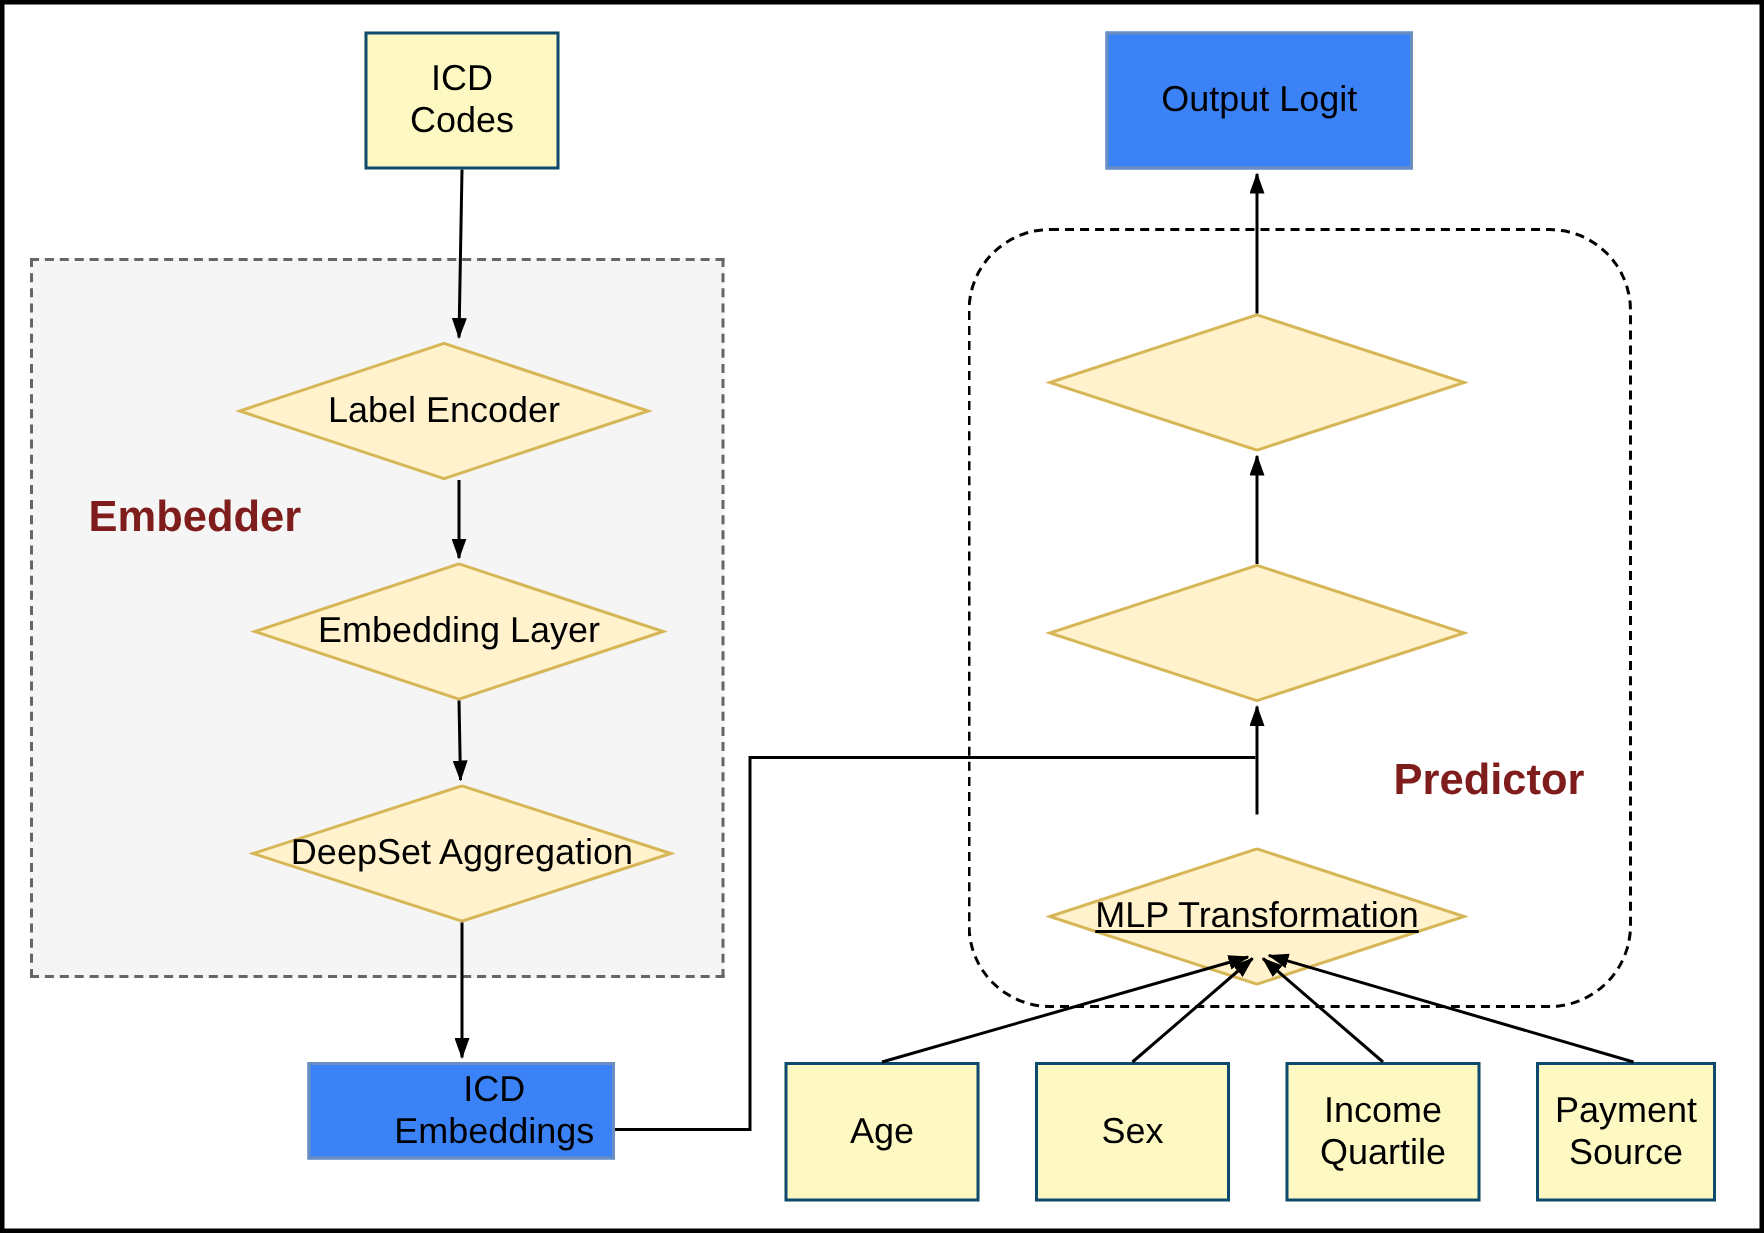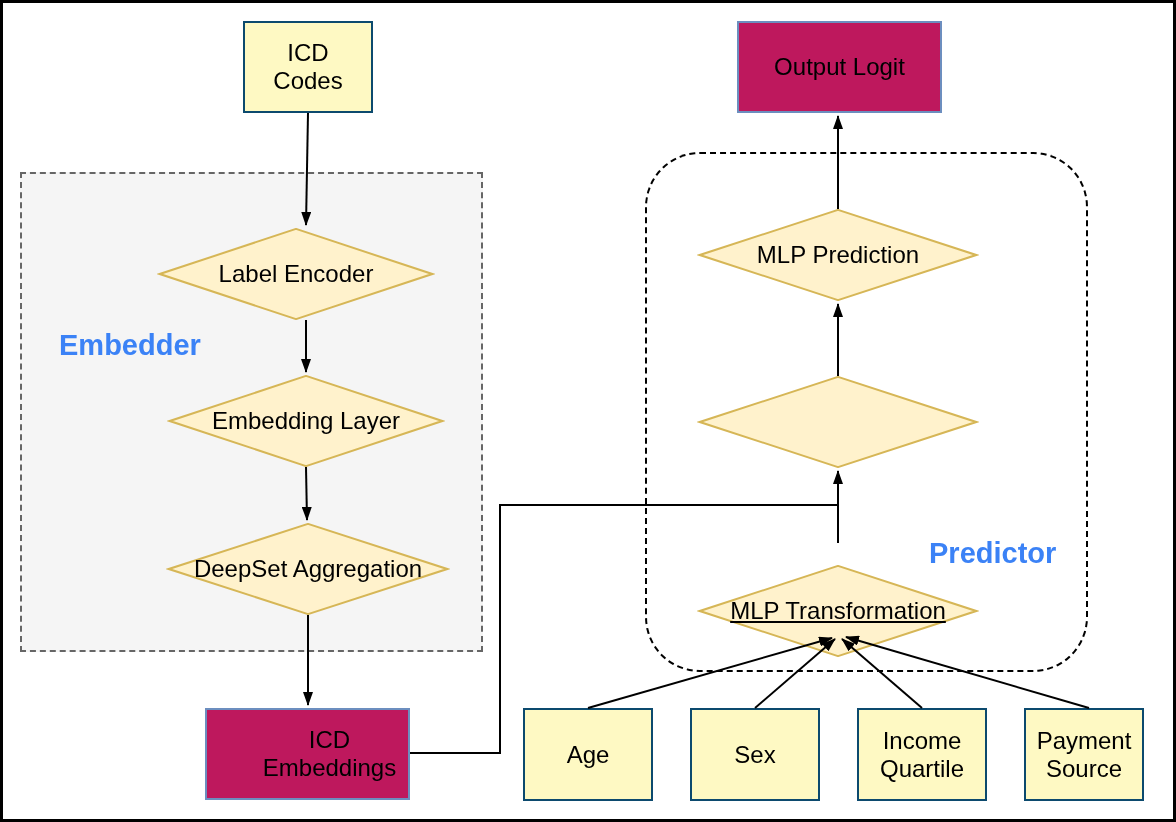--- a/index.html
+++ b/index.html
@@ -31,45 +31,45 @@
     left: 645px; top: 152px; width: 443px; height: 520px;
     background: transparent;
     border: 2px dashed #000000;
     border-radius: 55px;
   }
   .group-label {
     position: absolute;
     z-index: 2;
     font-size: 29px;
     font-weight: 700;
-    color: #3b82f6;
+    color: #7f1d1d;
     white-space: nowrap;
   }
   .group-label.embedder-label { left: 59px; top: 329px; }
-  .group-label.predictor-label { left: 929px; top: 504px; margin-top: 33px; }
+  .group-label.predictor-label { left: 929px; top: 504px; }
 
   
   .node {
     position: absolute;
     box-sizing: border-box;
     z-index: 3;
     display: flex;
     align-items: center;
     justify-content: center;
     text-align: center;
     font-size: 24px;
     color: #000000;
     line-height: 28px;
   }
   .node.rect-green {
     background: #fef9c3;
     border: 2px solid #0c4a6e;
   }
   .node.rect-blue {
-    background: #be185d;
+    background: #3b82f6;
     border: 2px solid #6c8ebf;
   }
   .node.diamond {
     background: transparent;
     border: none;
   }
   .diamond-shape {
     position: absolute;
     left: 0; top: 0;
     width: 100%; height: 100%;
@@ -84,21 +84,21 @@
     position: relative;
     z-index: 1;
     padding: 0 6px;
   }
   
   .n-icd-codes        { left: 243px; top: 21px;  width: 130px; height: 92px; }
   .n-output-logit     { left: 737px; top: 21px;  width: 205px; height: 92px; }
   .n-label-encoder    { left: 157px; top: 228px; width: 278px; height: 92px; }
   .n-embedding-layer  { left: 167px; top: 375px; width: 278px; height: 92px; }
   .n-deepset          { left: 166px; top: 523px; width: 284px; height: 92px; }
-  .n-icd-embeddings   { left: 205px; top: 708px; width: 205px; height: 92px; padding-left: 44px; }
+  .n-icd-embeddings   { left: 205px; top: 708px; width: 205px; height: 65px; padding-left: 44px; }
   .n-mlp-prediction   { left: 697px; top: 209px; width: 282px; height: 92px; }
   .n-batch-norm       { left: 697px; top: 376px; width: 282px; height: 92px; }
   .n-mlp-transform    { left: 697px; top: 565px; width: 282px; height: 92px; text-decoration: underline; }
   .n-age              { left: 523px; top: 708px; width: 130px; height: 93px; }
   .n-sex              { left: 690px; top: 708px; width: 130px; height: 93px; }
   .n-income-quartile  { left: 857px; top: 708px; width: 130px; height: 93px; justify-content: center; }
   .n-payment-source   { left: 1024px; top: 708px; width: 120px; height: 93px; }
 
   
   .arrows {
@@ -161,21 +161,20 @@
   <div class="node diamond n-deepset">
     <svg class="diamond-shape" viewBox="0 0 100 100" preserveAspectRatio="none">
         <polygon points="50,1 99,50 50,99 1,50"></polygon>
       </svg>
     <span class="node-label">DeepSet Aggregation</span>
   </div>
   <div class="node diamond n-mlp-prediction">
     <svg class="diamond-shape" viewBox="0 0 100 100" preserveAspectRatio="none">
         <polygon points="50,1 99,50 50,99 1,50"></polygon>
       </svg>
-    <span class="node-label">MLP Prediction</span>
   </div>
   <div class="node diamond n-batch-norm">
     <svg class="diamond-shape" viewBox="0 0 100 100" preserveAspectRatio="none">
         <polygon points="50,1 99,50 50,99 1,50"></polygon>
       </svg>
   </div>
   <div class="node diamond n-mlp-transform">
     <svg class="diamond-shape" viewBox="0 0 100 100" preserveAspectRatio="none">
         <polygon points="50,1 99,50 50,99 1,50"></polygon>
       </svg>

